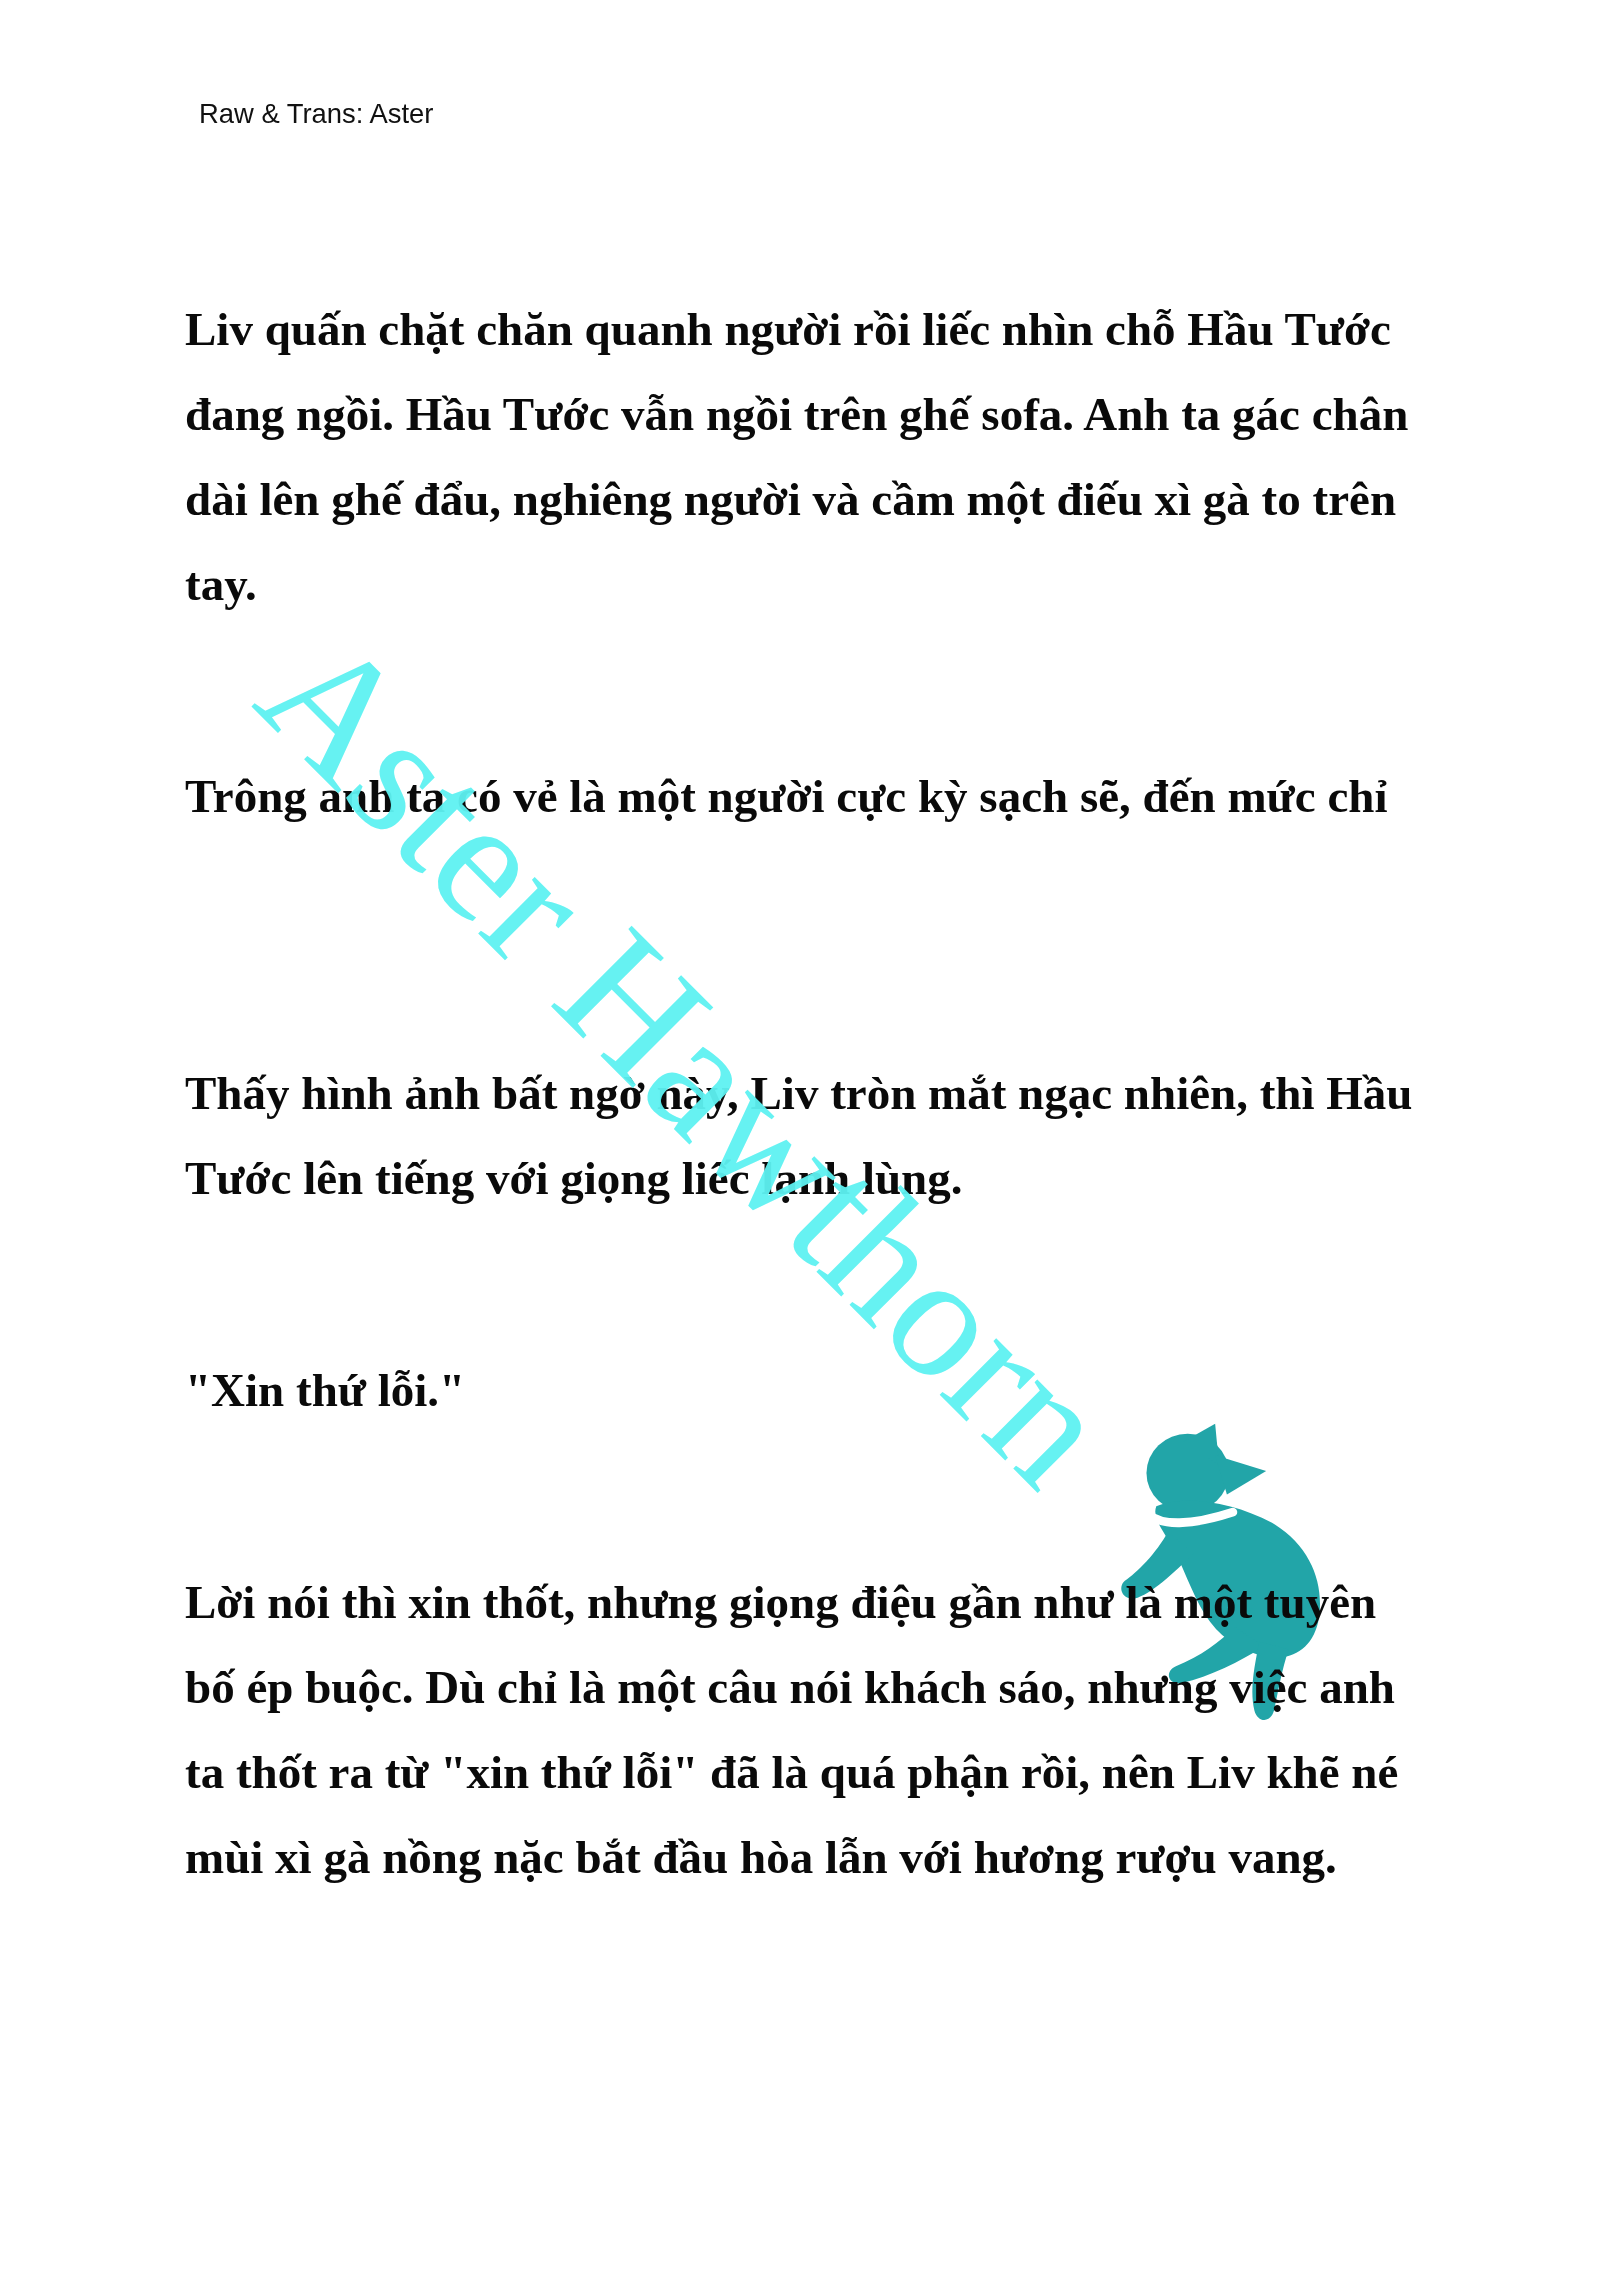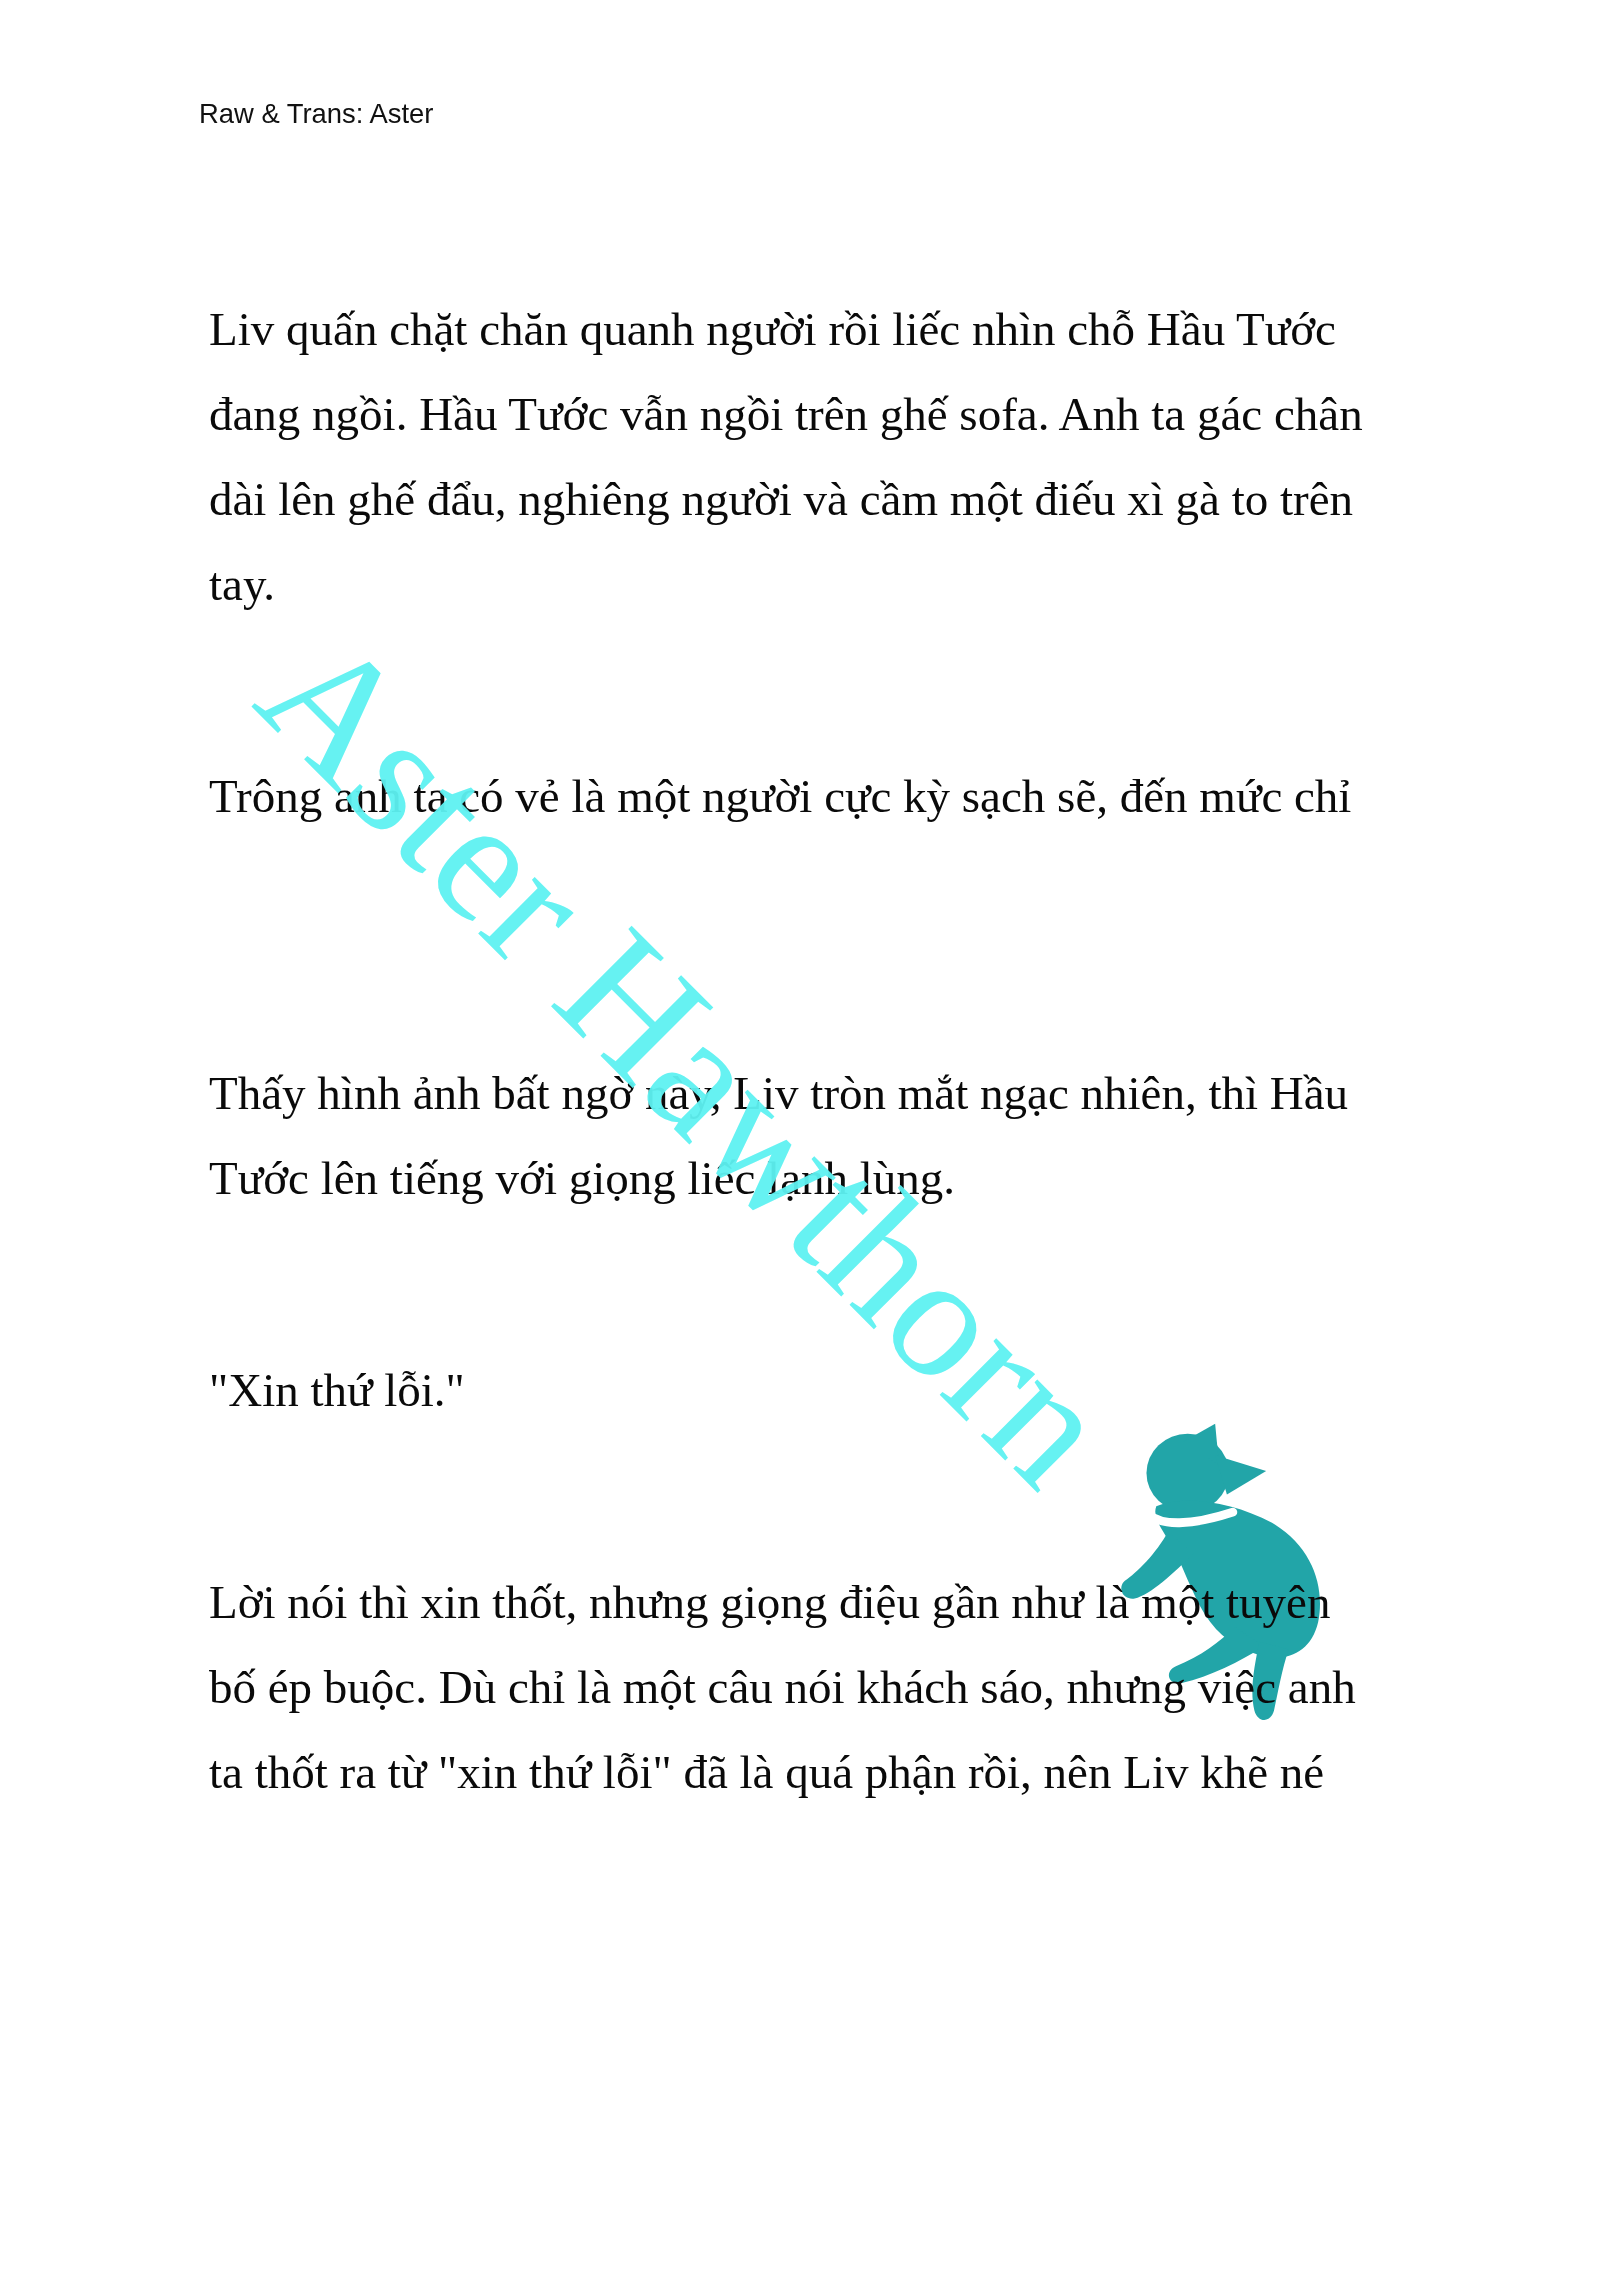--- a/index.html
+++ b/index.html
@@ -33,26 +33,27 @@
     .cat {
       position: absolute;
       left: 1117px;
       top: 1416px;
       width: 211px;
       height: 314px;
       z-index: 1;
     }
     .para {
       position: absolute;
-      left: 209px;
+      left: 185px;
       font-family: "Liberation Serif", serif;
       font-size: 47px;
       line-height: 85px;
       color: #0a0a0a;
       z-index: 2;
+      font-weight: bold;
     }
     .para .line {
       display: block;
       white-space: nowrap;
     }
     .watermark {
       position: absolute;
       left: 686px;
       top: 1059px;
       width: 0;
@@ -119,20 +120,21 @@
   </div>
 
   <div class="para" style="top:1348px;">
     <span class="line">"Xin thứ lỗi."</span>
   </div>
 
   <div class="para" style="top:1560px;">
     <span class="line">Lời nói thì xin thốt, nhưng giọng điệu gần như là một tuyên</span>
     <span class="line">bố ép buộc. Dù chỉ là một câu nói khách sáo, nhưng việc anh</span>
     <span class="line">ta thốt ra từ "xin thứ lỗi" đã là quá phận rồi, nên Liv khẽ né</span>
+    <span class="line">mùi xì gà nồng nặc bắt đầu hòa lẫn với hương rượu vang.</span>
   </div>
 
   <div class="watermark">
     <span>Aster Hawthorn</span>
   </div>
 
 </div>
 
 
 </body></html>

